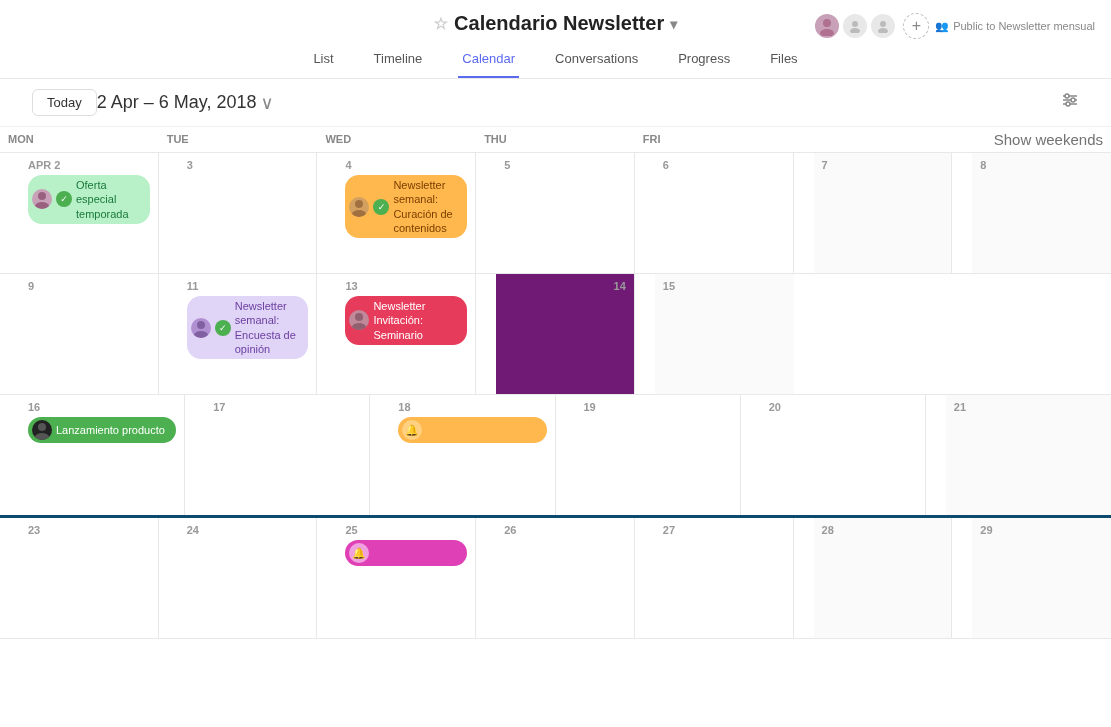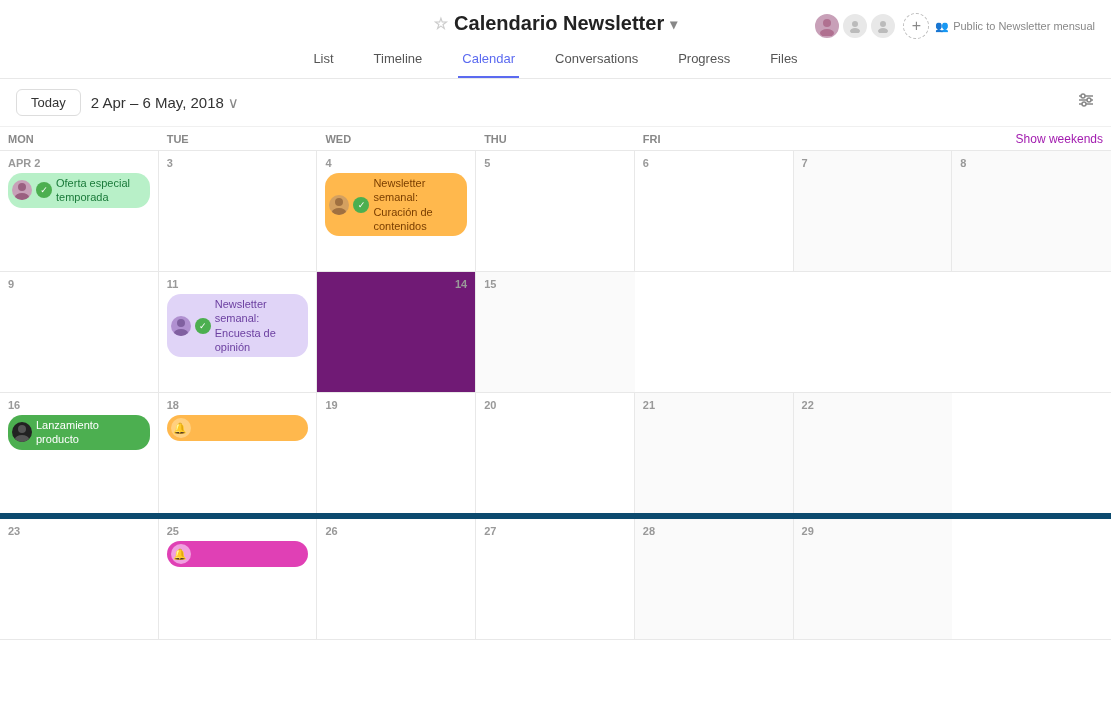--- a/index.html
+++ b/index.html
@@ -14,27 +14,27 @@
     .nav-tab { padding: 8px 4px 10px; cursor: pointer; color: #555; text-decoration: none; font-size: 13px; border-bottom: 2px solid transparent; }
     .nav-tab.active { color: #5b6af0; border-bottom: 2px solid #5b6af0; font-weight: 400; }
     .header-right { position: absolute; right: 16px; top: 12px; display: flex; align-items: center; gap: 6px; }
     .avatar-group { display: flex; gap: -4px; }
     .avatar { width: 28px; height: 28px; border-radius: 50%; background: #c9a9d9; overflow: hidden; display: inline-flex; align-items: center; justify-content: center; font-size: 11px; color: #fff; border: 2px solid #fff; }
     .avatar-placeholder { width: 28px; height: 28px; border-radius: 50%; background: #e8e8e8; display: inline-flex; align-items: center; justify-content: center; font-size: 11px; color: #888; border: 2px solid #fff; }
     .add-member-btn { width: 26px; height: 26px; border-radius: 50%; border: 1.5px dashed #bbb; background: none; cursor: pointer; display: flex; align-items: center; justify-content: center; color: #888; font-size: 16px; }
     .public-label { font-size: 11px; color: #888; display: flex; align-items: center; gap: 4px; }
 
     
-    .toolbar { display: flex; align-items: center; padding: 10px 16px; gap: 10px; border-bottom: 1px solid #f0f0f0; }
+    .toolbar { display: flex; align-items: center; padding: 10px 32px; border-bottom: 1px solid #f0f0f0; }
     .today-btn { border: 1px solid #ddd; background: #fff; border-radius: 6px; padding: 5px 14px; cursor: pointer; font-size: 13px; color: #333; font-weight: 500; }
-    .date-range { font-size: 15px; color: #333; display: flex; align-items: center; gap: 4px; cursor: pointer; }
+    .date-range { font-size: 18px; color: #333; display: flex; align-items: center; gap: 4px; cursor: pointer; }
     .date-range .caret { color: #888; }
     .spacer { flex: 1; }
     .filter-icon-btn { border: none; background: none; cursor: pointer; color: #888; font-size: 18px; }
-    .day-cell { border-right: 1px solid #e8e8e8; padding: 6px 8px; position: relative; vertical-align: top; min-height: 120px; }
+    .day-cell { border-right: 1px solid #e8e8e8; padding: 6px 8px; position: relative; vertical-align: top; min-height: 120px; margin-left: 20px; }
     .day-cell:last-child { border-right: none; }
     .day-label { font-size: 11px; color: #999; font-weight: 600; text-transform: uppercase; }
 
     
     .event { display: flex; align-items: center; gap: 4px; border-radius: 14px; padding: 3px 8px 3px 4px; margin-top: 4px; font-size: 11px; font-weight: 500; cursor: pointer; }
 
     .event-green { background: #b8f0c8; color: #1a7a3a; }
     .event-green-dark { background: #4caf50; color: #fff; }
     .event-purple { background: #e0d4f7; color: #6b3fa0; }
     .event-orange { background: #ffb84d; color: #7a3e00; }
@@ -110,21 +110,21 @@
 </div>
 
 <div style="display:grid; grid-template-columns: repeat(7,1fr); border-bottom: 1px solid #e8e8e8; background:#fff;">
   <div style="padding:4px 8px;"><span style="font-size:11px;font-weight:600;color:#888;">MON</span></div>
   <div style="padding:4px 8px;"><span style="font-size:11px;font-weight:600;color:#888;">TUE</span></div>
   <div style="padding:4px 8px;"><span style="font-size:11px;font-weight:600;color:#888;">WED</span></div>
   <div style="padding:4px 8px;"><span style="font-size:11px;font-weight:600;color:#888;">THU</span></div>
   <div style="padding:4px 8px;"><span style="font-size:11px;font-weight:600;color:#888;">FRI</span></div>
   <div style="padding:4px 8px;"></div>
   <div style="padding:4px 8px; text-align:right;">
-    <a style="color:#a21caf;font-size:12px;cursor:pointer;text-decoration:none;">Show weekends</a>
+    <a style="color:#737373;font-size:15px;cursor:pointer;text-decoration:none;">Show weekends</a>
   </div>
 </div>
 
 <div>
 
   <div style="display:grid; grid-template-columns: repeat(7,1fr); border-bottom:1px solid #e8e8e8; min-height:120px;">
     <div class="day-cell">
       <div class="day-label">Apr 2</div>
       <div class="event event-green">
         <div style="width:20px;height:20px;border-radius:50%;background:#c8a0b8;overflow:hidden;flex-shrink:0;">
@@ -177,66 +177,81 @@
         <div style="width:20px;height:20px;border-radius:50%;background:#b090d0;overflow:hidden;flex-shrink:0;">
           <svg width="20" height="20" viewBox="0 0 20 20">
               <circle cx="10" cy="7" r="4" fill="#8060a0"></circle>
               <ellipse cx="10" cy="17" rx="7" ry="4" fill="#8060a0"></ellipse>
             </svg>
         </div>
         <div style="width:16px;height:16px;border-radius:50%;background:#4caf50;display:flex;align-items:center;justify-content:center;color:white;font-size:9px;flex-shrink:0;">✓</div>
         <span style="line-height:1.3;">Newsletter semanal: Encuesta de opinión</span>
       </div>
     </div>
+    <div class="day-cell">
+      <div class="day-label">13</div>
+      <div class="event event-red">
+        <div style="width:20px;height:20px;border-radius:50%;background:#c08898;overflow:hidden;flex-shrink:0;">
+          <svg width="20" height="20" viewBox="0 0 20 20">
+              <circle cx="10" cy="7" r="4" fill="#906070"></circle>
+              <ellipse cx="10" cy="17" rx="7" ry="4" fill="#906070"></ellipse>
+            </svg>
+        </div>
+        <span style="line-height:1.3;">Newsletter Invitación: Seminario</span>
+      </div>
+    </div>
     <div class="day-cell" style="background:#701a75;text-align:right;">
       <div class="day-label">14</div>
     </div>
     <div class="day-cell" style="background:#fafafa;border-right:none;">
       <div class="day-label">15</div>
     </div>
   </div>
 
-  <div style="display:grid; grid-template-columns: repeat(7,1fr); border-bottom:6px solid #0c4a6e; min-height:120px;">
+  <div style="display:grid; grid-template-columns: repeat(6,1fr); border-bottom:3px solid #0c4a6e; min-height:120px;">
     <div class="day-cell">
       <div class="day-label">16</div>
       <div class="event event-green-dark">
         <div style="width:20px;height:20px;border-radius:50%;background:#222;overflow:hidden;flex-shrink:0;display:flex;align-items:center;justify-content:center;">
           <svg width="20" height="20" viewBox="0 0 20 20">
               <circle cx="10" cy="7" r="4" fill="#555"></circle>
               <ellipse cx="10" cy="17" rx="7" ry="4" fill="#555"></ellipse>
             </svg>
         </div>
         <span style="line-height:1.3;">Lanzamiento producto</span>
       </div>
+    </div>
+    <div class="day-cell">
+      <div class="day-label">17</div>
     </div>
     <div class="day-cell">
       <div class="day-label">18</div>
       <div class="event event-orange">
         <div style="width:20px;height:20px;border-radius:50%;background:#ffd080;overflow:hidden;flex-shrink:0;display:flex;align-items:center;justify-content:center;">
           <span style="font-size:11px;">🔔</span>
         </div>
       </div>
     </div>
     <div class="day-cell">
       <div class="day-label">19</div>
     </div>
     <div class="day-cell">
       <div class="day-label">20</div>
     </div>
     <div class="day-cell" style="background:#fafafa;">
       <div class="day-label">21</div>
     </div>
-    <div class="day-cell" style="background:#fafafa;border-right:none;">
-      <div class="day-label">22</div>
-    </div>
   </div>
 
   <div style="display:grid; grid-template-columns: repeat(7,1fr); border-bottom:1px solid #e8e8e8; min-height:120px;">
     <div class="day-cell">
       <div class="day-label">23</div>
+    </div>
+    <div class="day-cell">
+      <div class="day-label">24</div>
     </div>
     <div class="day-cell">
       <div class="day-label">25</div>
       <div class="event event-pink">
         <div style="width:20px;height:20px;border-radius:50%;background:#f0a0e0;overflow:hidden;flex-shrink:0;display:flex;align-items:center;justify-content:center;">
           <span style="font-size:11px;">🔔</span>
         </div>
       </div>
     </div>
     <div class="day-cell">

